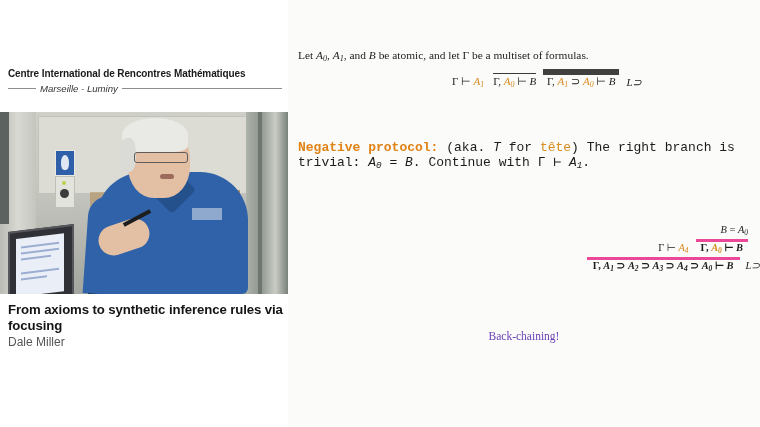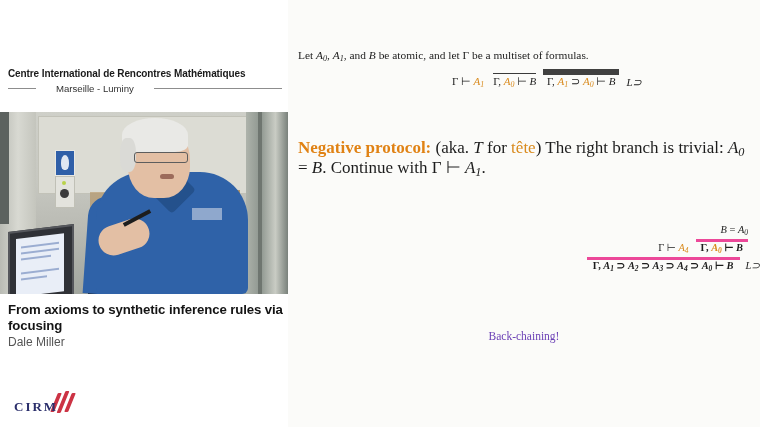--- a/index.html
+++ b/index.html
@@ -12,21 +12,21 @@
   .page{position:relative;width:760px;height:427px;background:#ffffff;}
 
   
   .left-panel{position:absolute;left:0;top:0;width:290px;height:427px;background:#ffffff;}
 
   .brand{position:absolute;left:8px;top:68px;width:274px;}
   .brand-title{
     font-size:10px;font-weight:bold;color:#1a1a1a;letter-spacing:-0.1px;
     white-space:nowrap;
   }
-  .brand-sub-row{display:flex;align-items:center;margin-top:4px;gap:20px;}
+  .brand-sub-row{display:flex;align-items:center;margin-top:4px;gap:4px;font-style:italic;}
   .rule-short{width:28px;height:1px;background:#8d8d8d;flex:none;}
   .rule-long{height:1px;background:#8d8d8d;flex:1;}
   .brand-sub{font-size:9.6px;color:#333;white-space:nowrap;}
 
   
   .video{
     position:absolute;left:0;top:112px;width:288px;height:182px;
     background:#7f8a86;overflow:hidden;
   }
   .v-wall{position:absolute;left:0;top:0;width:288px;height:182px;
@@ -90,22 +90,22 @@
 
   
   .rule1{position:absolute;left:160px;top:73px;font-family:"Liberation Serif", serif;font-size:11px;color:#1c1c1c;}
   .frac{display:inline-block;text-align:center;vertical-align:middle;}
   .frac > .num{padding:0 4px;white-space:nowrap;line-height:13px;}
   .frac > .den{padding:0 4px;white-space:nowrap;border-top:6px solid #404040;line-height:14px;}
   .gap{display:inline-block;width:9px;}
   .label{display:inline-block;vertical-align:middle;font-style:italic;padding-left:7px;font-size:11px;}
   .topbar{border-top:1px solid #3a3a3a;padding-top:1px;display:inline-block;}
 
-  .neg{position:absolute;left:10px;top:140px;width:452px;font-size:17px;color:#1c1c1c;
-    font-family:Liberation Serif, serif;line-height:15px;}
+  .neg{position:absolute;left:10px;top:140px;width:452px;font-size:13px;color:#1c1c1c;
+    font-family:Liberation Mono, monospace;line-height:15px;}
 
   
   .deriv{position:absolute;left:14px;top:224px;width:458px;
     font-family:"Liberation Serif", serif;font-size:10.4px;color:#1c1c1c;}
   .deriv .row{display:flex;justify-content:flex-end;align-items:flex-end;line-height:12.5px;}
   .cellL{padding:0 7px 0 4px;white-space:nowrap;}
   .cellR{white-space:nowrap;padding:0 5px;}
   .bar{border-top:3px solid #ec4899;font-weight:bold;}
   .lab{font-style:italic;padding-left:6px;align-self:center;white-space:nowrap;}
 
@@ -166,26 +166,20 @@
       <div class="v-mouth"></div>
       <div class="v-arm"></div>
       <div class="v-pen"></div>
     </div>
 
     <div class="title-block">
       <div class="lec-title">From axioms to synthetic inference rules via focusing</div>
       <div class="lec-author">Dale Miller</div>
     </div>
 
-    <div class="cirm-logo">
-      <span class="cirm-slash" style="left:40px;top:1px;height:19px"></span>
-      <span class="cirm-slash" style="left:47px;top:-1px;height:22px"></span>
-      <span class="cirm-slash" style="left:54px;top:1px;height:19px"></span>
-      <span class="cirm-text">CIRM</span>
-    </div>
   </div>
 
   <div class="slide">
     <div class="slide-inner">
 
       <div class="lead">
         <span>Let </span><span class="it"><span>A</span><sub>0</sub></span><span>, </span><span class="it"><span>A</span><sub>1</sub></span><span>, and </span><span class="it">B</span><span> be atomic, and let </span><span>Γ</span><span> be a multiset of formulas.</span>
       </div>
 
       <div class="rule1">

